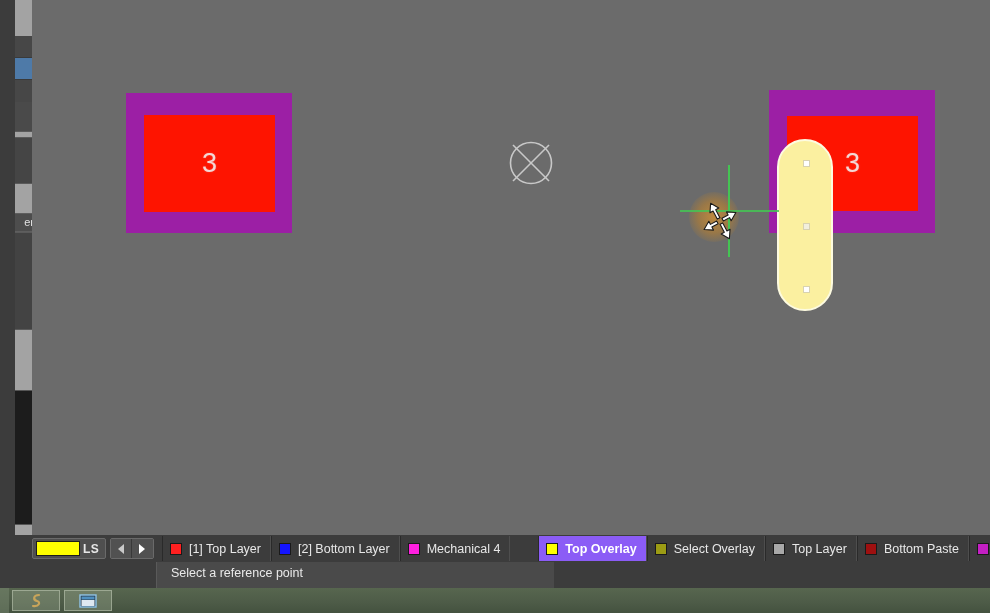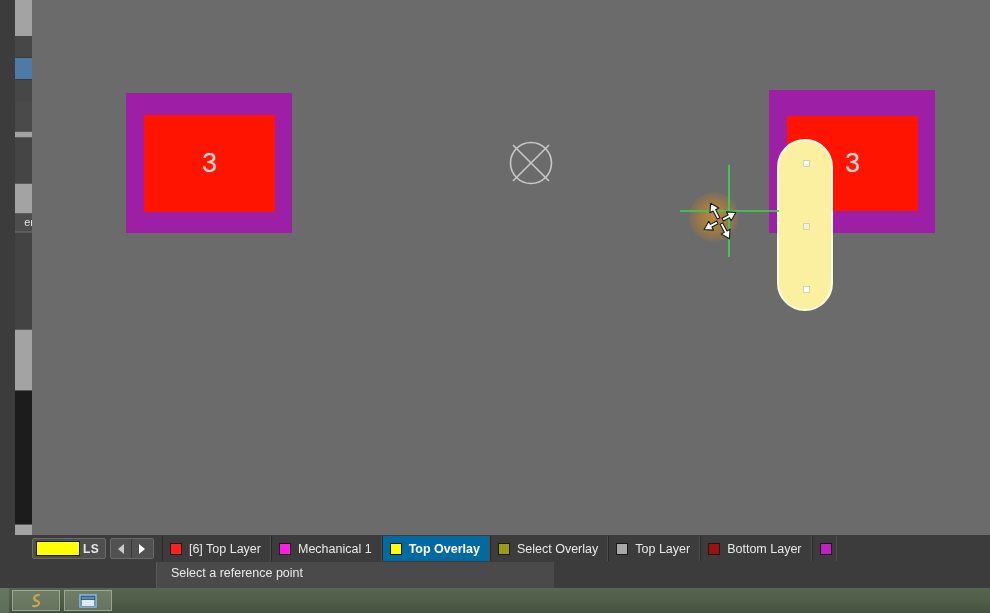--- a/index.html
+++ b/index.html
@@ -174,21 +174,21 @@
   .layer-tab {
     display: flex;
     align-items: center;
     height: 25px;
     padding: 0 9px 0 7px;
     background: #3c3c3c;
     border-left: 1px solid #2a2a2a;
     border-right: 1px solid #4e4e4e;
     white-space: nowrap;
   }
-  .layer-tab.active { background: #0369a1; }
+  .layer-tab.active { background: #8b5cf6; margin-left: 28px; }
   .layer-tab .sw {
     width: 12px; height: 12px;
     margin-right: 7px;
     border: 1px solid #1a1a1a;
     flex: 0 0 auto;
   }
   .layer-tab .nm {
     color: #e8e8e8;
     font-size: 12.5px;
   }
@@ -335,47 +335,51 @@
       <div class="arrow-btn">
         <span class="tri-l"></span>
       </div>
       <div class="arrow-btn">
         <span class="tri-r"></span>
       </div>
     </div>
 
     <div class="layer-tab">
       <span class="sw" style="background:#ff2020;"></span>
-      <span class="nm">[6] Top Layer</span>
-    </div>
-
+      <span class="nm">[1] Top Layer</span>
+    </div>
+
+    <div class="layer-tab">
+      <span class="sw" style="background:#1414ff;"></span>
+      <span class="nm">[2] Bottom Layer</span>
+    </div>
 
     <div class="layer-tab">
       <span class="sw" style="background:#ff1fe0;"></span>
-      <span class="nm">Mechanical 1</span>
+      <span class="nm">Mechanical 4</span>
     </div>
 
     <div class="layer-tab active">
       <span class="sw" style="background:#ffff00;"></span>
       <span class="nm">Top Overlay</span>
     </div>
 
     <div class="layer-tab">
       <span class="sw" style="background:#9c9c14;"></span>
       <span class="nm">Select Overlay</span>
     </div>
 
     <div class="layer-tab">
       <span class="sw" style="background:#a8a8a8;"></span>
       <span class="nm">Top Layer</span>
     </div>
 
     <div class="layer-tab">
       <span class="sw" style="background:#9e1010;"></span>
-      <span class="nm">Bottom Layer</span>
+      <span class="nm">Bottom Paste</span>
     </div>
 
     <div class="layer-tab" style="padding-right:2px;">
       <span class="sw" style="background:#c41fc4; margin-right:2px;"></span>
       <span class="nm"></span>
     </div>
 
   </div>
 
   <div id="status-bar">

